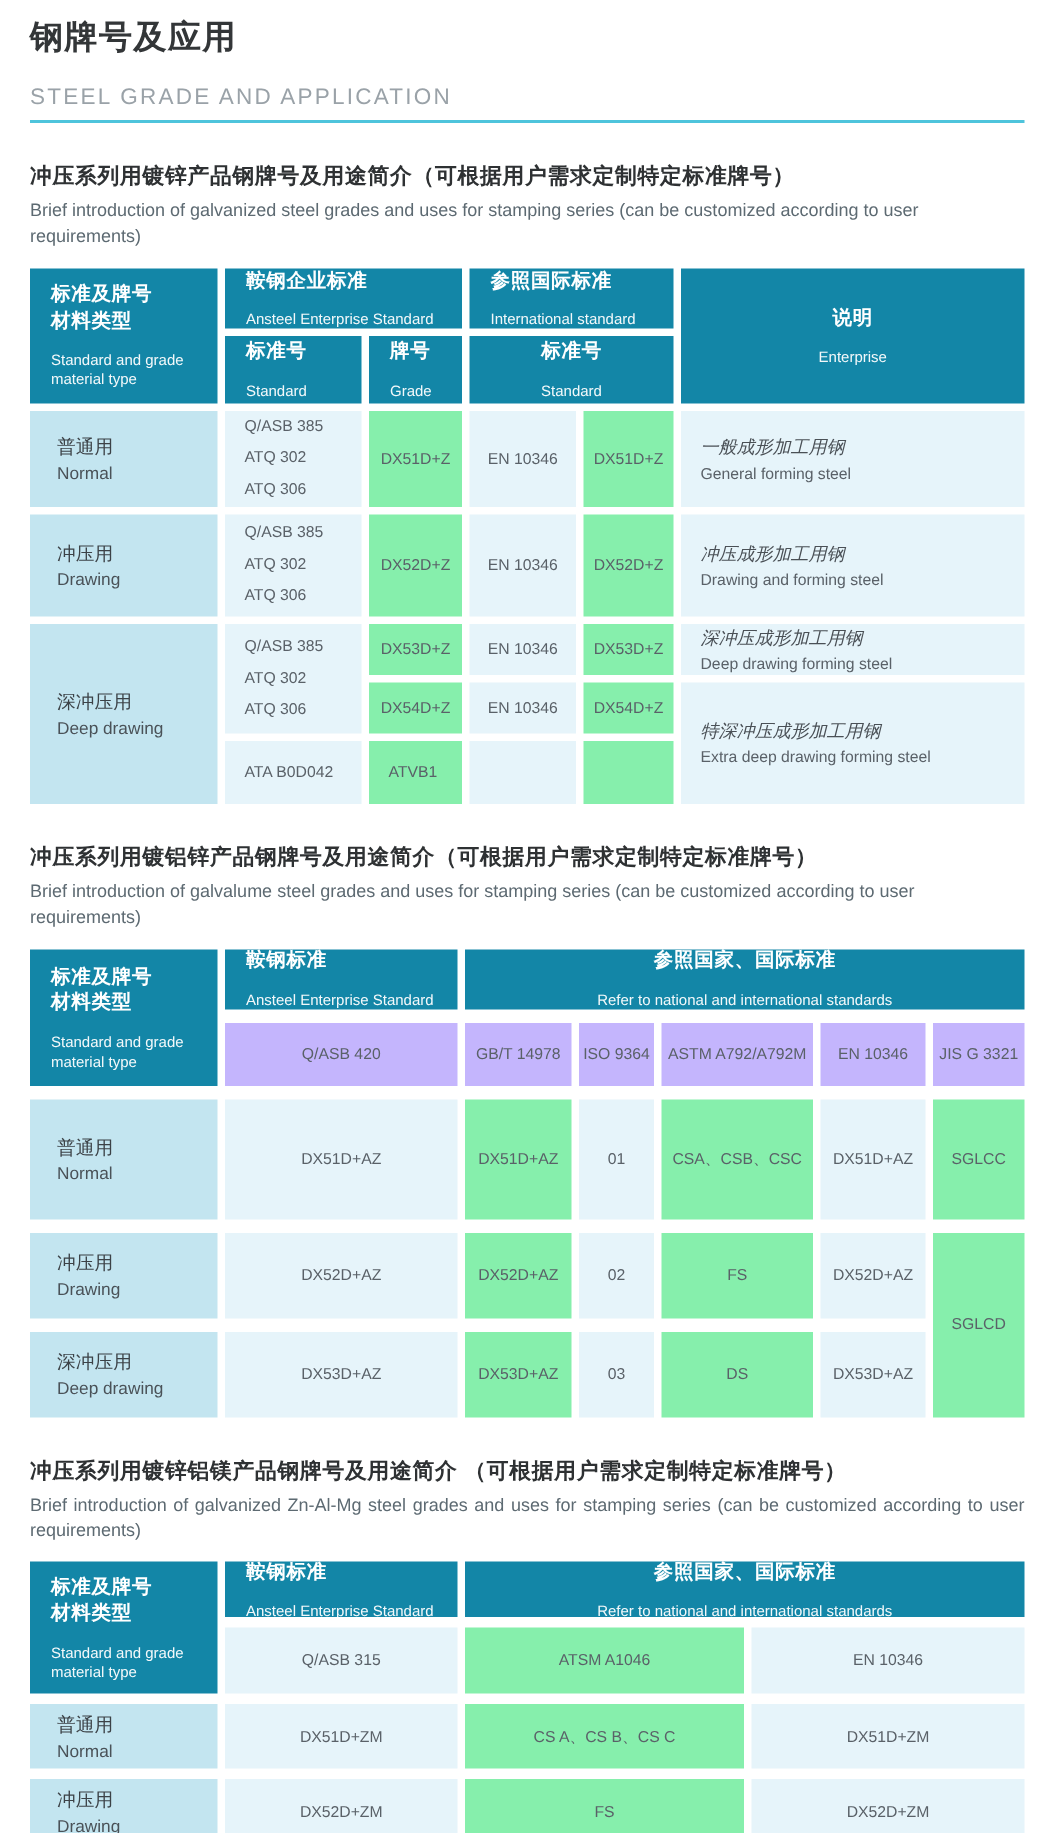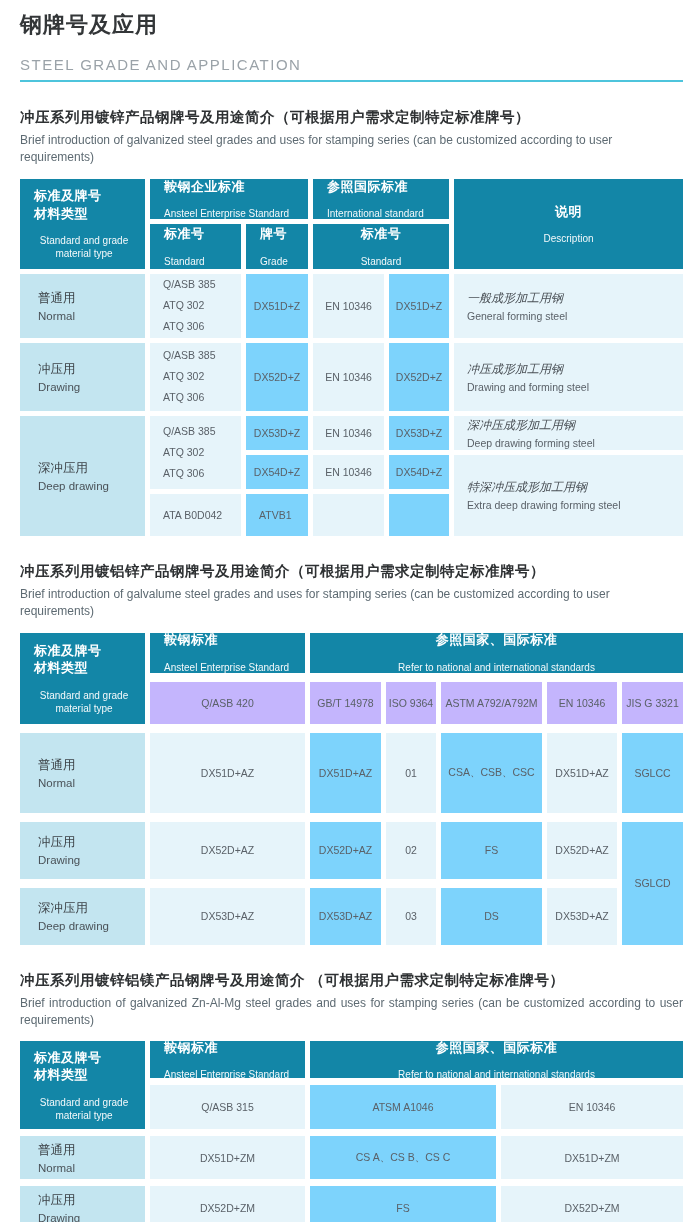--- a/index.html
+++ b/index.html
@@ -20,26 +20,26 @@
   section { margin-top:26px; }
   .sec-zh { font-size:14.5px; font-weight:bold; color:#2e3133; letter-spacing:0.5px; }
   .sec-en { font-size:12px; color:#5d6a72; margin-top:5px; line-height:1.45; }
   .sec-en.justify { text-align:justify; }
 
   
   .grid { display:grid; margin-top:12px;border-radius:28px; }
   .cell { display:flex; flex-direction:column; justify-content:center; }
   .hd   { background:#1386a7; color:#ffffff; }
   .hd .zh { font-size:13px; font-weight:bold; letter-spacing:0.5px; line-height:1.35; }
-  .hd .en { font-size:10px; font-weight:normal; margin-top:12px; line-height:1.3; opacity:0.95;text-align:center; }
+  .hd .en { font-size:10px; font-weight:normal; margin-top:12px; line-height:1.3; opacity:0.95; }
   .mat  { background:#c3e5f0; padding-left:18px; }
   .mat .zh { font-size:12.5px; color:#3c4247; }
   .mat .en { font-size:11.5px; color:#4a5258; margin-top:3px; }
   .lt   { background:#e6f4fa; }
-  .dk   { background:#7dd3fc; }
+  .dk   { background:#86efac; }
   .md   { background:#c4b5fd; }
   .val  { font-size:10.5px; color:#5a6168; align-items:center; text-align:center; }
   .left { align-items:flex-start; text-align:left; padding-left:14px; }
   .pad  { padding-left:13px; }
   .ctr  { align-items:center; text-align:center; }
   .std-lines { font-size:10.5px; color:#5a6168; line-height:2.0; }
   .desc .zh { font-size:12px; color:#4a5056;font-style:italic; }
   .desc .en { font-size:10.5px; color:#5a6168; margin-top:3px; }
 
   
@@ -77,21 +77,21 @@
       <div class="cell hd left" style="grid-column:2/4;grid-row:1">
         <div class="zh">鞍钢企业标准</div>
         <div class="en">Ansteel Enterprise Standard</div>
       </div>
       <div class="cell hd left" style="grid-column:4/6;grid-row:1">
         <div class="zh">参照国际标准</div>
         <div class="en">International standard</div>
       </div>
       <div class="cell hd ctr" style="grid-column:6;grid-row:1/3">
         <div class="zh">说明</div>
-        <div class="en">Description</div>
+        <div class="en">Enterprise</div>
       </div>
       <div class="cell hd left" style="grid-column:2;grid-row:2">
         <div class="zh">标准号</div>
         <div class="en">Standard</div>
       </div>
       <div class="cell hd left" style="grid-column:3;grid-row:2">
         <div class="zh">牌号</div>
         <div class="en">Grade</div>
       </div>
       <div class="cell hd ctr" style="grid-column:4/6;grid-row:2">

